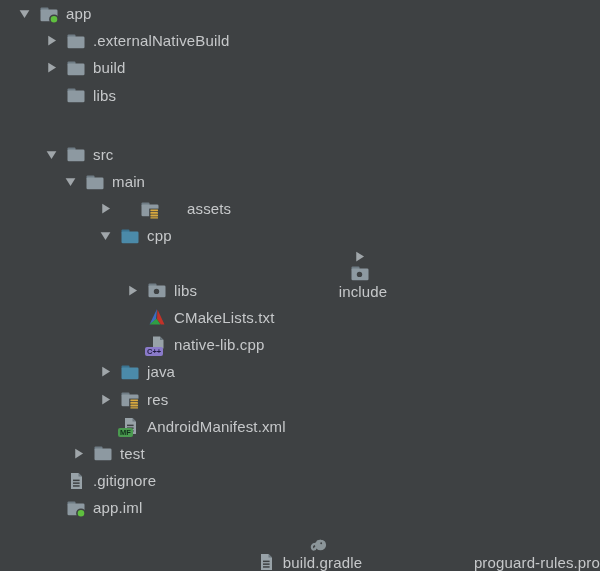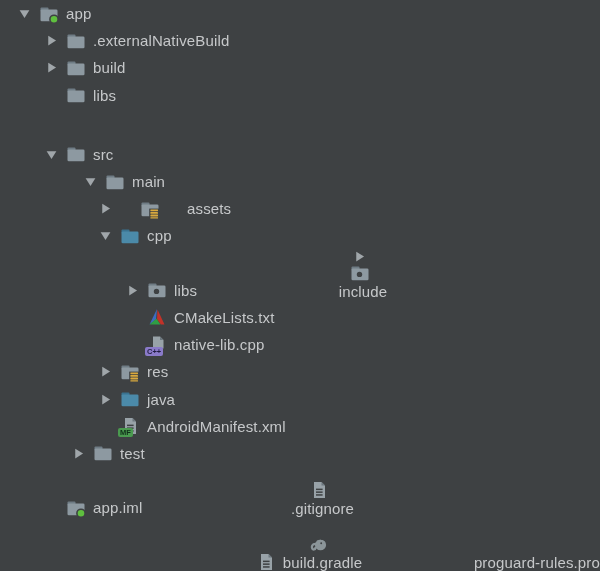--- a/index.html
+++ b/index.html
@@ -126,21 +126,21 @@
         </svg>
       </span>
       <span class="icon">
         <svg width="20" height="20" viewBox="0 0 20 20">
           <rect x="1.5" y="3.5" width="8" height="4" rx="1" style="fill:var(--folder-tab)"></rect>
           <rect x="1.5" y="5.5" width="17" height="11.8" rx="1.3" style="fill:var(--folder-body)"></rect>
         </svg>
       </span>
       <span class="label">src</span>
     </div>
-    <div class="row" style="padding-left: 84px;">
+    <div class="row" style="padding-left: 64px;">
       <span class="chev">
         <svg width="13" height="13" viewBox="0 0 12 12">
           <polygon points="1.5,3 10.5,3 6,10.2" style="fill:var(--chevron)"></polygon>
         </svg>
       </span>
       <span class="icon">
         <svg width="20" height="20" viewBox="0 0 20 20">
           <rect x="1.5" y="3.5" width="8" height="4" rx="1" style="fill:var(--folder-tab)"></rect>
           <rect x="1.5" y="5.5" width="17" height="11.8" rx="1.3" style="fill:var(--folder-body)"></rect>
         </svg>
@@ -233,46 +233,46 @@
       <span class="label">native-lib.cpp</span>
     </div>
     <div class="row" style="padding-left: 99px;">
       <span class="chev">
         <svg width="13" height="13" viewBox="0 0 12 12">
           <polygon points="3,1.5 10.2,6 3,10.5" style="fill:var(--chevron)"></polygon>
         </svg>
       </span>
       <span class="icon">
         <svg width="20" height="20" viewBox="0 0 20 20">
+          <rect x="1.5" y="3.5" width="8" height="4" rx="1" style="fill:var(--folder-source-tab)"></rect>
+          <rect x="1.5" y="5.5" width="17" height="11.8" rx="1.3" style="fill:var(--folder-source-body)"></rect>
+        </svg>
+      </span>
+      <span class="label">java</span>
+    </div>
+    <div class="row" style="padding-left: 99px;">
+      <span class="chev">
+        <svg width="13" height="13" viewBox="0 0 12 12">
+          <polygon points="3,1.5 10.2,6 3,10.5" style="fill:var(--chevron)"></polygon>
+        </svg>
+      </span>
+      <span class="icon">
+        <svg width="20" height="20" viewBox="0 0 20 20">
           <rect x="1.5" y="3.5" width="8" height="4" rx="1" style="fill:var(--folder-tab)"></rect>
           <rect x="1.5" y="5.5" width="17" height="11.8" rx="1.3" style="fill:var(--folder-body)"></rect>
           <rect x="9.2" y="9.6" width="10" height="10" style="fill:var(--background)"></rect>
           <rect x="10.4" y="10.4" width="7.6" height="1.8" rx="0.4" style="fill:var(--assets-stripe-gold)"></rect>
           <rect x="10.4" y="13.0" width="7.6" height="1.8" rx="0.4" style="fill:var(--assets-stripe-gold)"></rect>
           <rect x="10.4" y="15.6" width="7.6" height="1.8" rx="0.4" style="fill:var(--assets-stripe-gold)"></rect>
           <rect x="10.4" y="18.2" width="7.6" height="1.4" rx="0.4" style="fill:var(--assets-stripe-gold)"></rect>
         </svg>
       </span>
       <span class="label">res</span>
     </div>
     <div class="row" style="padding-left: 99px;">
-      <span class="chev">
-        <svg width="13" height="13" viewBox="0 0 12 12">
-          <polygon points="3,1.5 10.2,6 3,10.5" style="fill:var(--chevron)"></polygon>
-        </svg>
-      </span>
-      <span class="icon">
-        <svg width="20" height="20" viewBox="0 0 20 20">
-          <rect x="1.5" y="3.5" width="8" height="4" rx="1" style="fill:var(--folder-source-tab)"></rect>
-          <rect x="1.5" y="5.5" width="17" height="11.8" rx="1.3" style="fill:var(--folder-source-body)"></rect>
-        </svg>
-      </span>
-      <span class="label">java</span>
-    </div>
-    <div class="row" style="padding-left: 99px;">
       <span class="chev"></span>
       <span class="icon">
         <svg width="20" height="20" viewBox="0 0 20 20">
           <path d="M5,2 H12.5 L16,5.5 V18 H5 Z" style="fill:var(--file-body)"></path>
           <path d="M12.5,2 L16,5.5 H12.5 Z" style="fill:var(--file-fold)"></path>
           <rect x="7" y="8.6" width="6.6" height="1.5" style="fill:var(--background)"></rect>
           <rect x="7" y="11.4" width="6.6" height="1.5" style="fill:var(--background)"></rect>
           <rect x="7" y="14.2" width="6.6" height="1.5" style="fill:var(--background)"></rect>
         </svg>
         <span class="badge badge-mf">MF</span>
@@ -286,21 +286,21 @@
         </svg>
       </span>
       <span class="icon">
         <svg width="20" height="20" viewBox="0 0 20 20">
           <rect x="1.5" y="3.5" width="8" height="4" rx="1" style="fill:var(--folder-tab)"></rect>
           <rect x="1.5" y="5.5" width="17" height="11.8" rx="1.3" style="fill:var(--folder-body)"></rect>
         </svg>
       </span>
       <span class="label">test</span>
     </div>
-    <div class="row" style="padding-left: 45px; flex-direction: column;">
+    <div class="row" style="padding-left: 45px;">
       <span class="chev"></span>
       <span class="icon">
         <svg width="20" height="20" viewBox="0 0 20 20">
           <path d="M5,2 H12.5 L16,5.5 V18 H5 Z" style="fill:var(--file-body)"></path>
           <path d="M12.5,2 L16,5.5 H12.5 Z" style="fill:var(--file-fold)"></path>
           <rect x="7" y="8.6" width="6.6" height="1.5" style="fill:var(--background)"></rect>
           <rect x="7" y="11.4" width="6.6" height="1.5" style="fill:var(--background)"></rect>
           <rect x="7" y="14.2" width="6.6" height="1.5" style="fill:var(--background)"></rect>
         </svg>
       </span>

